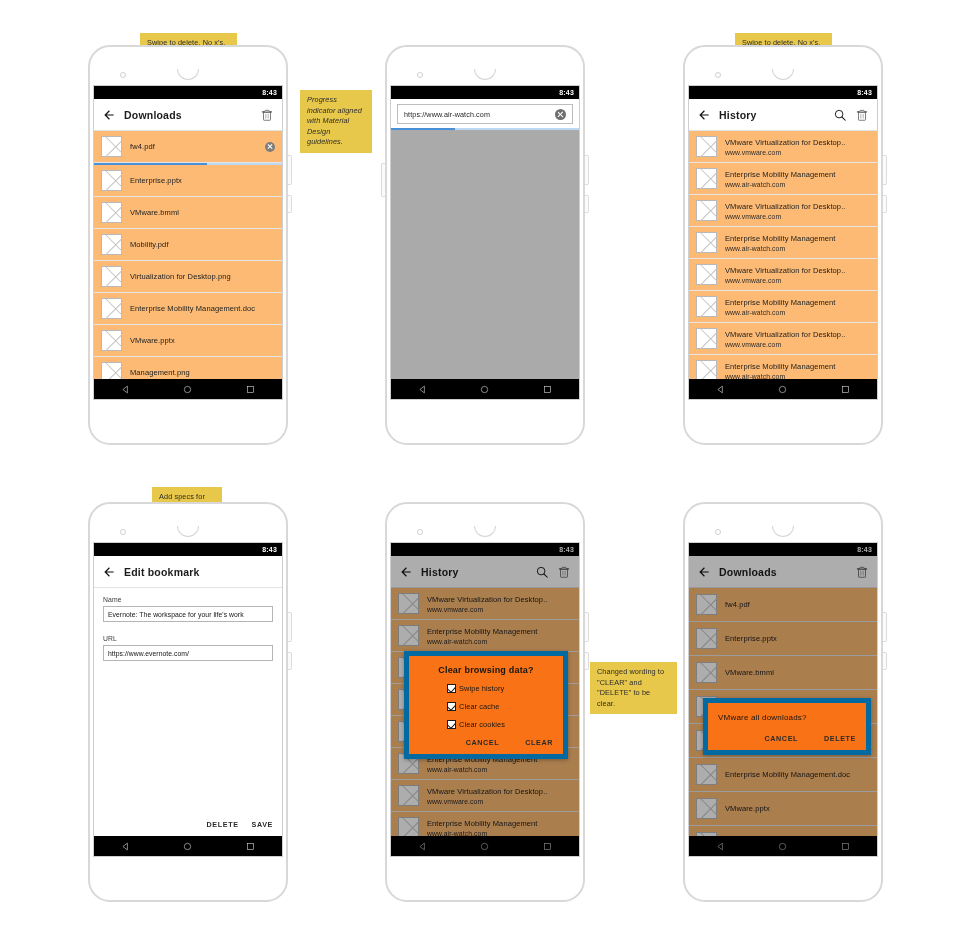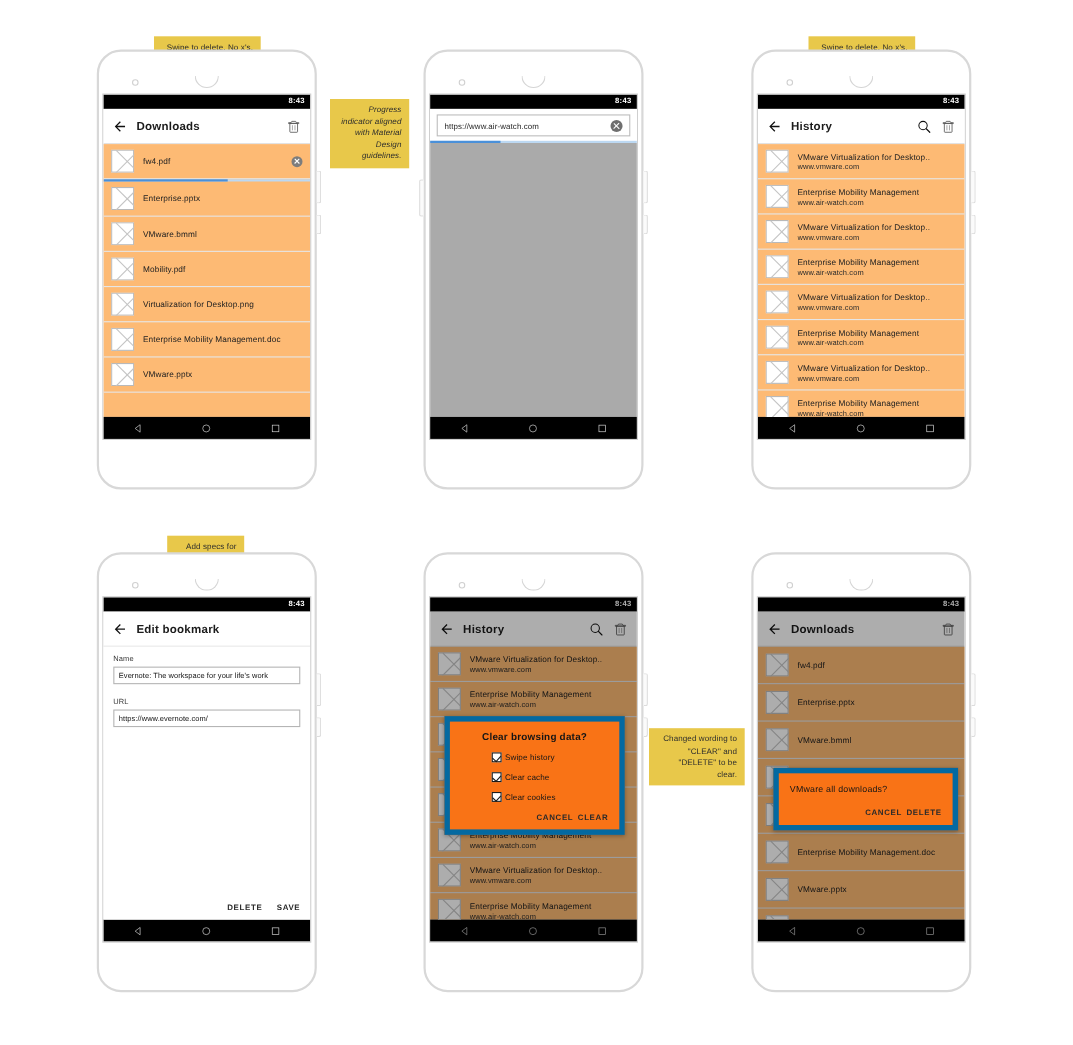--- a/index.html
+++ b/index.html
@@ -179,27 +179,27 @@
   .cbox {
     width: 9px; height: 9px; border: 1.3px solid #1b1b1b; background:#fff;
     position: relative; flex:0 0 auto;
   }
   .cbox::after {
     content:""; position:absolute; left:1.4px; top:0.3px;
     width:3.6px; height:6.4px; border:solid #1b1b1b;
     border-width: 0 1.4px 1.4px 0; transform: rotate(42deg);
   }
   .check-lbl { font-size: 7.4px; color:#161616; letter-spacing:.1px; }
-  .dlg-actions { display:flex; justify-content:flex-end; gap: 4px; margin-top: 2px; }
+  .dlg-actions { display:flex; justify-content:flex-end; gap: 26px; margin-top: 2px; }
 
   
   .note {
     position: absolute; background: #e8c84a;
     padding: 5px 7px; font-size: 7.3px; color: #2c2c2c;
-    line-height: 1.45; letter-spacing: .1px; text-align: right;
+    line-height: 1.45; letter-spacing: .1px;
   }
 </style>
 </head>
 <body>
 
 <div id="canvas">
 
   <div class="note" style="left:140px;top:33px;width:97px;">Swipe to delete. No x's.</div>
 
   <div class="phone" style="left:88px;top:45px;">
@@ -279,20 +279,28 @@
           <div class="row-text">
               <div class="row-title">Enterprise Mobility Management.doc</div>
             </div>
         </div>
         <div class="row">
           <div class="thumb-wrap">
               <div class="thumb"></div>
             </div>
           <div class="row-text">
               <div class="row-title">VMware.pptx</div>
+            </div>
+        </div>
+        <div class="row">
+          <div class="thumb-wrap">
+              <div class="thumb"></div>
+            </div>
+          <div class="row-text">
+              <div class="row-title">Management.png</div>
             </div>
         </div>
       </div>
       <div class="navbar">
         <span class="nv">
           <svg viewBox="0 0 24 24">
               <path d="M17 3 5 12l12 9z" fill="none" stroke="#ddd" stroke-width="1.6"></path>
             </svg>
         </span>
         <span class="nv">

